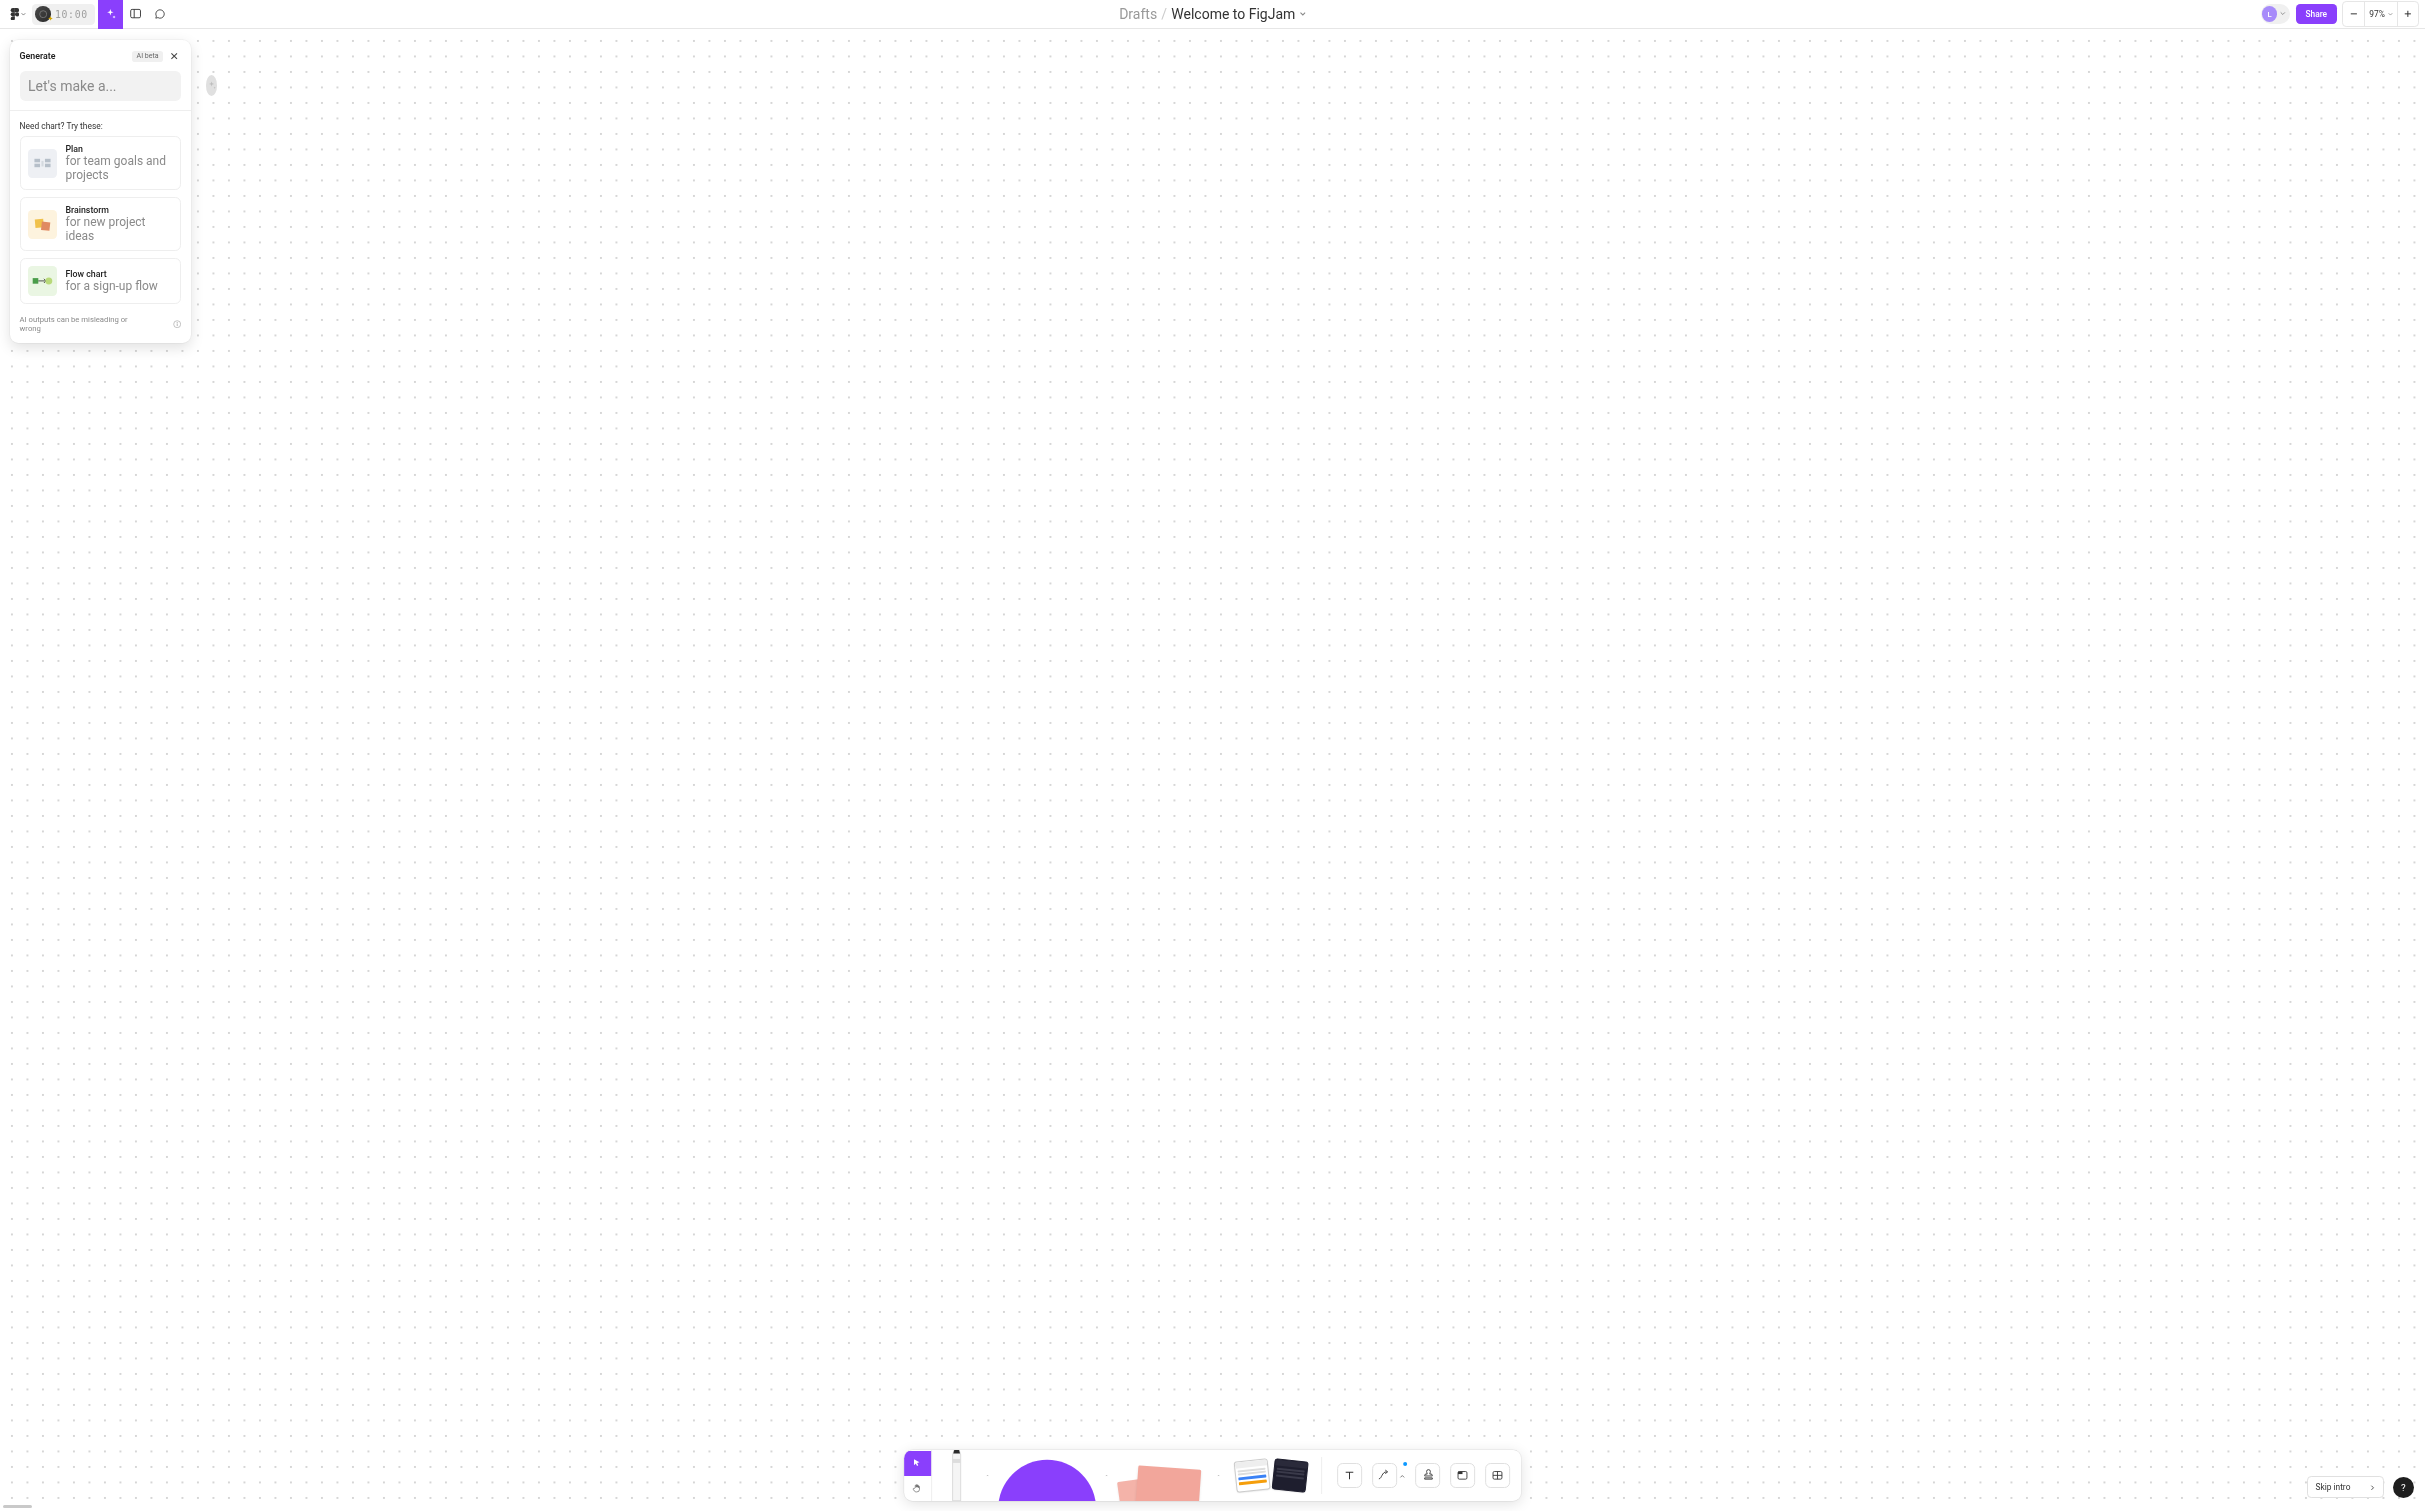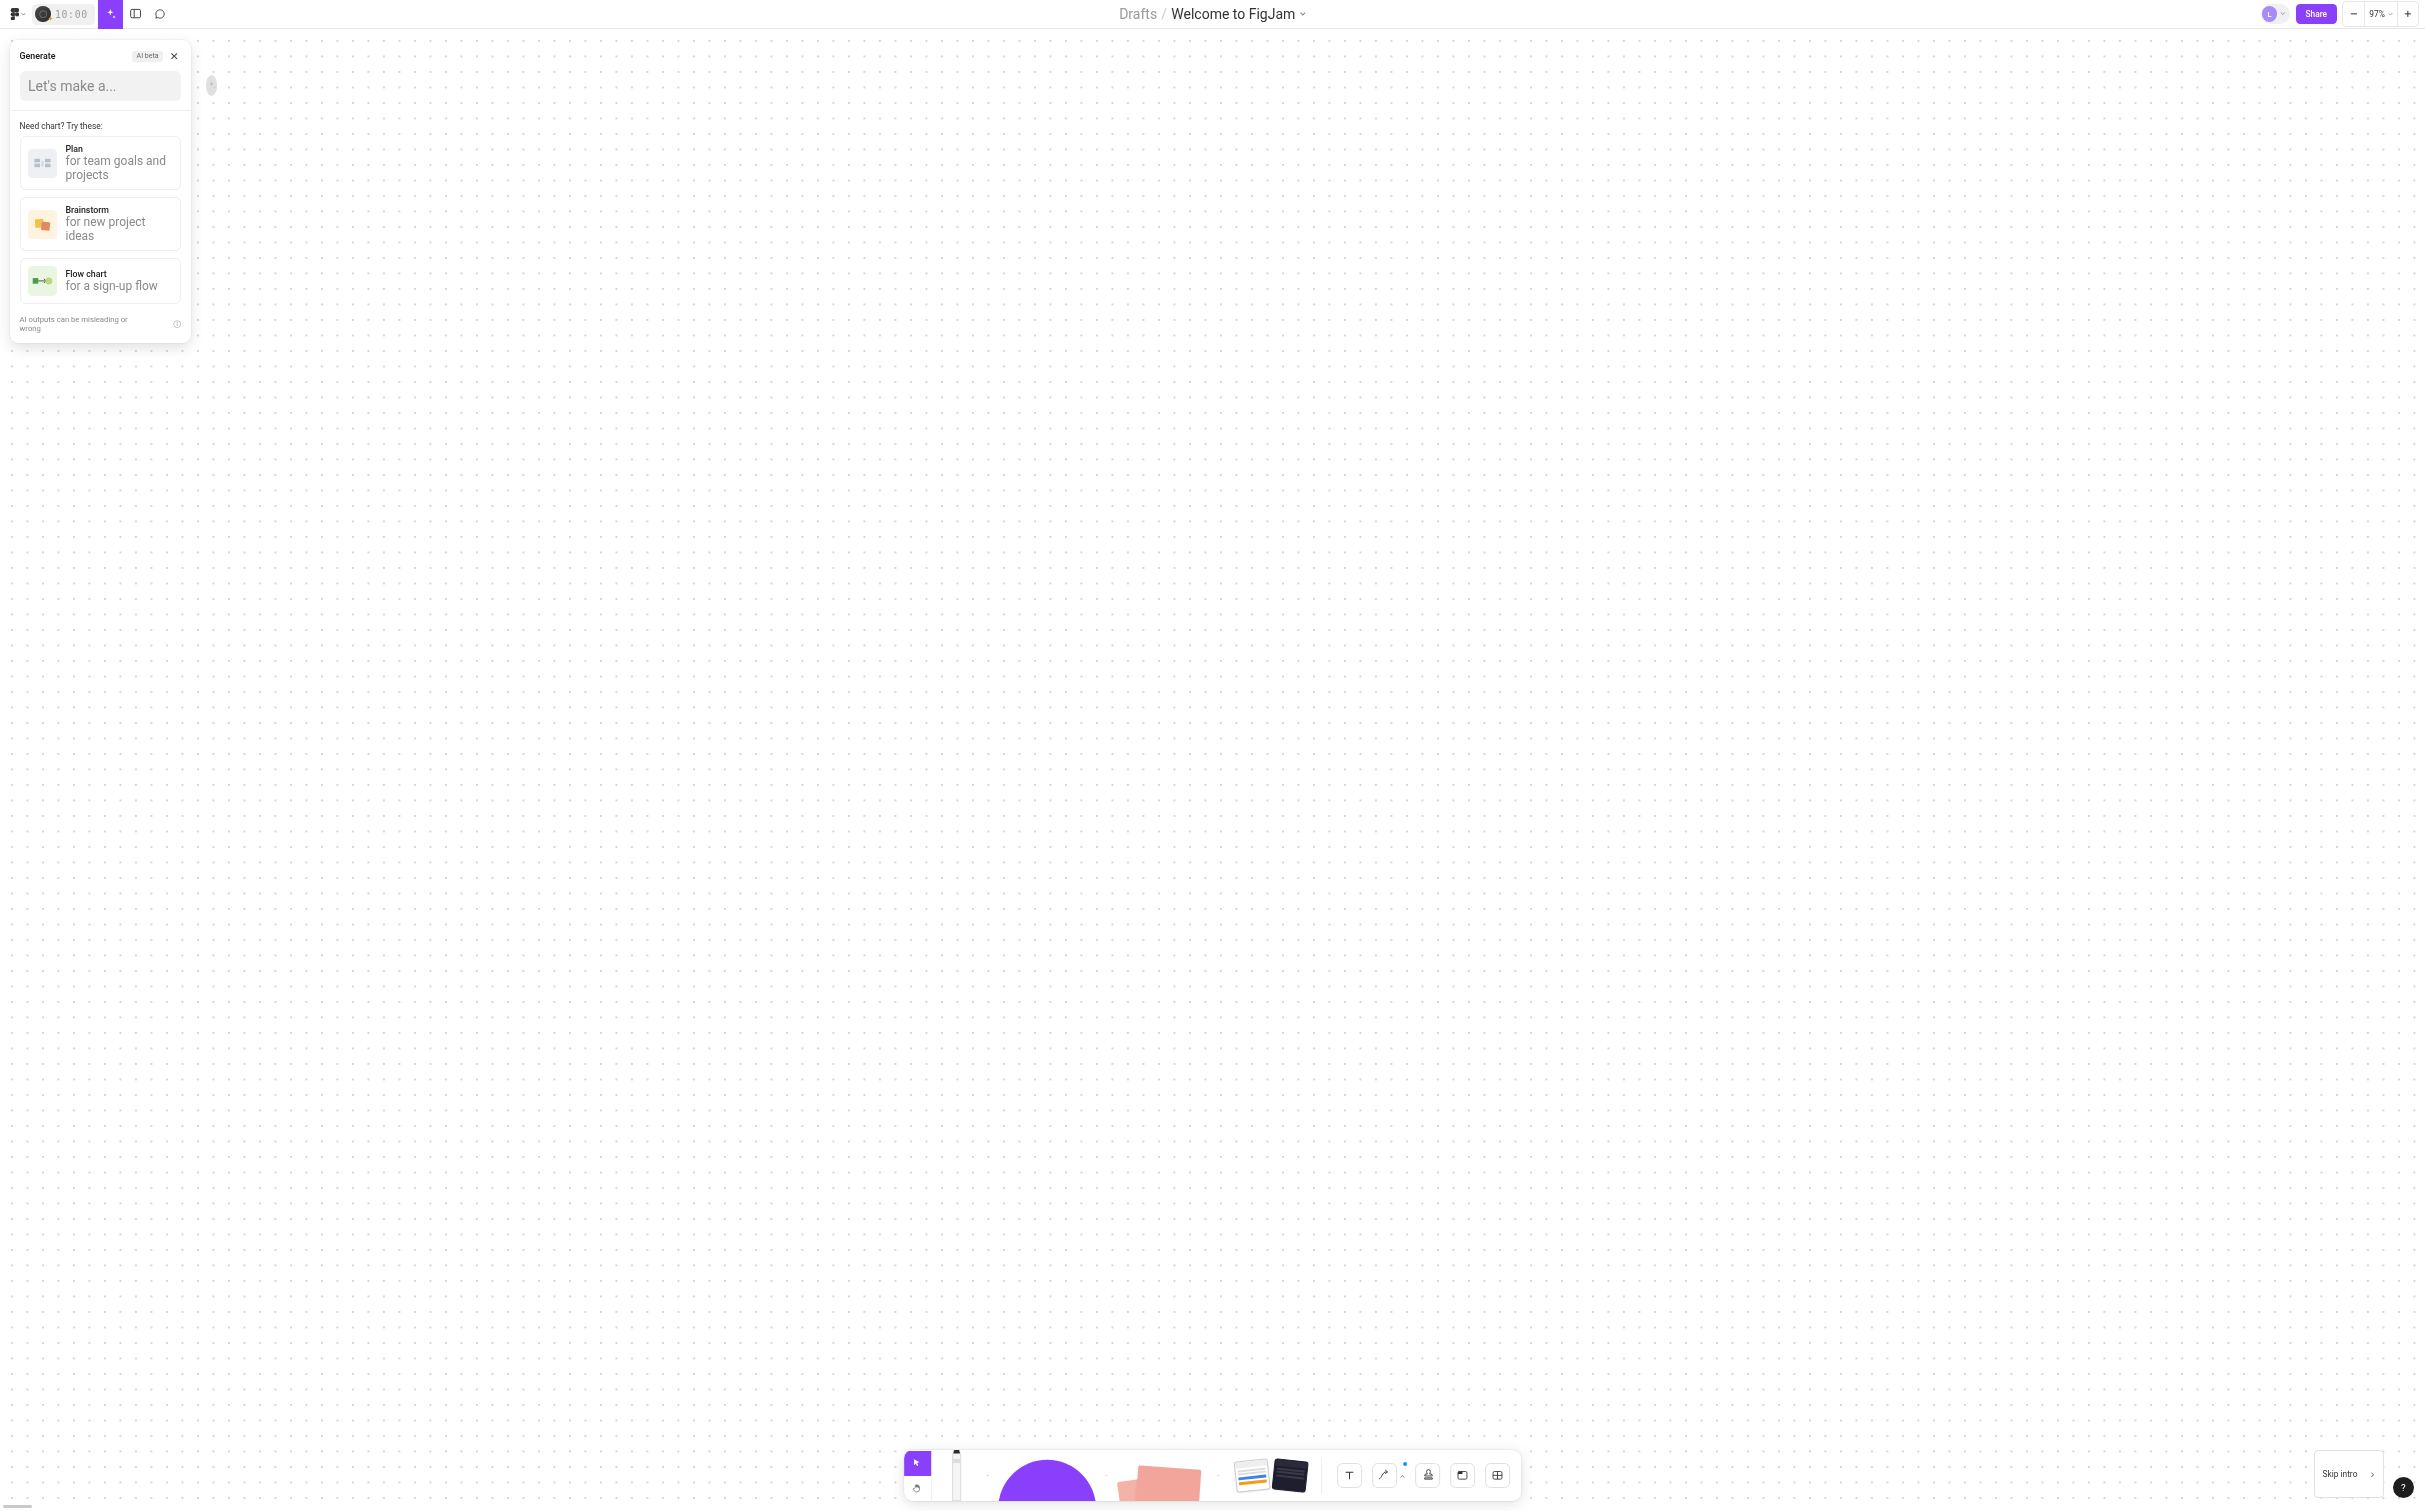--- a/index.html
+++ b/index.html
@@ -201,22 +201,22 @@
 .wc-head{height:5.6px;background:#eee;} .dark .wc-head{background:#2a2a3a;}
 .wc-body{flex:1;display:flex;flex-direction:column;gap:1.4px;padding:2.1px;}
 .wc-line{height:2.1px;background:#ddd;border-radius:0.7px;} .dark .wc-line{background:#3a3a4a;}
 .wc-blue{height:3.5px;background:#3b82f6;border-radius:0.7px;}
 .wc-orange{height:3.5px;background:#f59e0b;border-radius:0.7px;}
 
 
 .skip-btn {
   position:absolute; right:41px; bottom:12.7px;
   background:#fff; border:0.7px solid #e0e0e0; border-radius:4.2px;
-  padding:18px 7px; font-size:8.4px; color:#333;
-  display:flex; align-items:center; gap:13px; cursor:pointer;
+  padding:5px 7px; font-size:8.4px; color:#333;
+  display:flex; align-items:center; gap:20px; cursor:pointer;
 }
 .help-fab {
   position:absolute; right:11.2px; bottom:12.7px;
   width:21px;height:21px;border-radius:50%;
   background:#1e1e1e; color:#fff;
   display:flex;align-items:center;justify-content:center;
   font-size:9.8px; cursor:pointer;
 }
 
 

